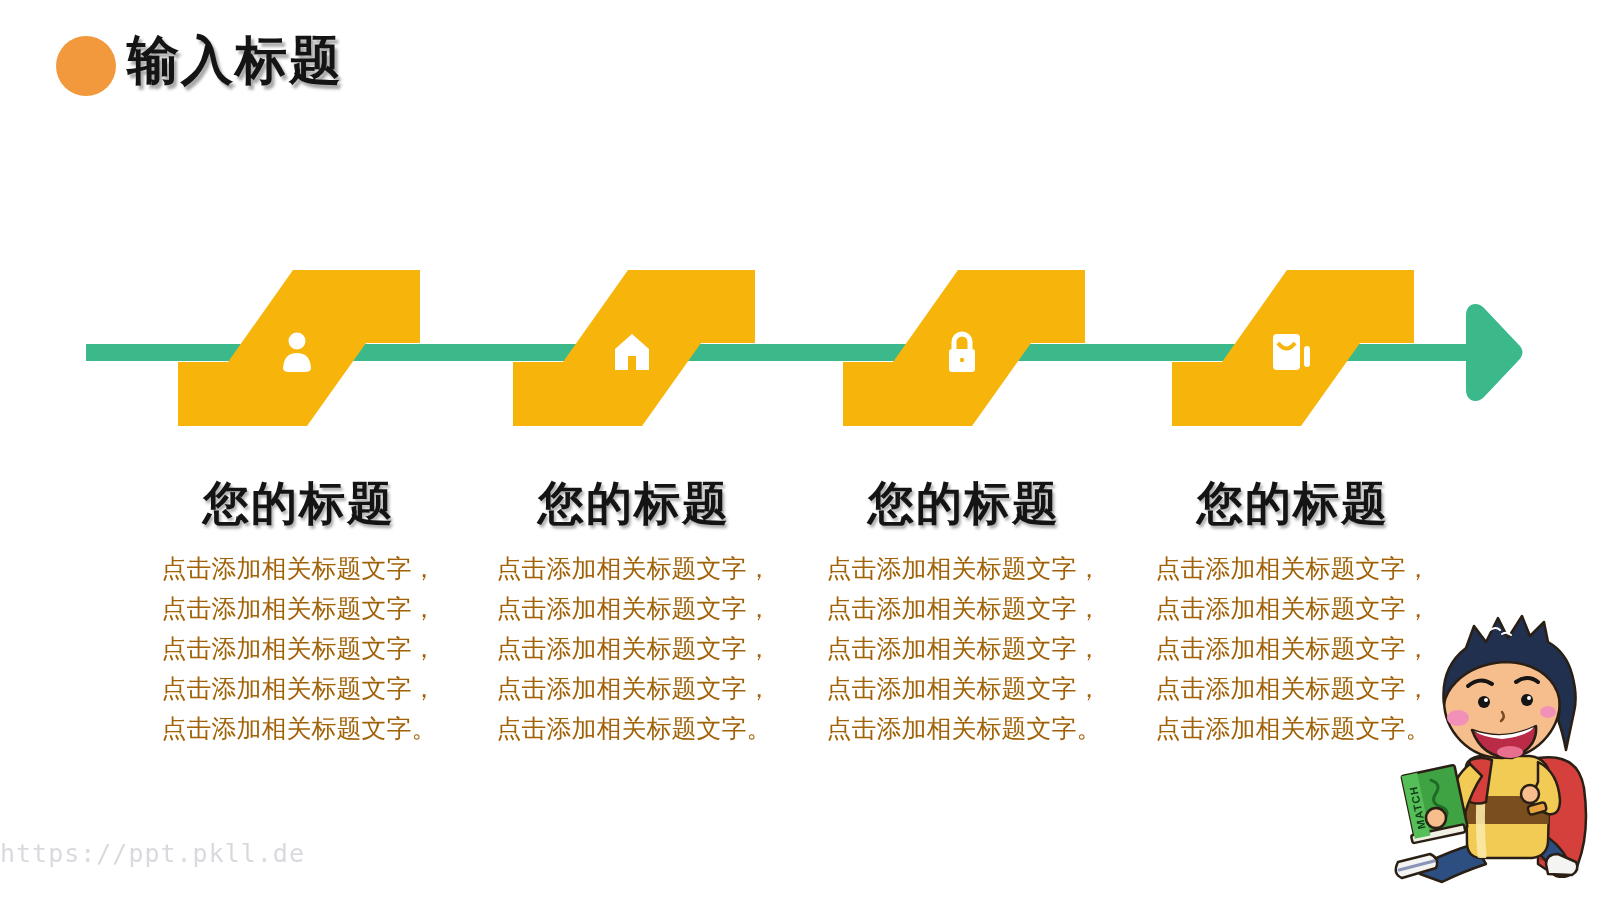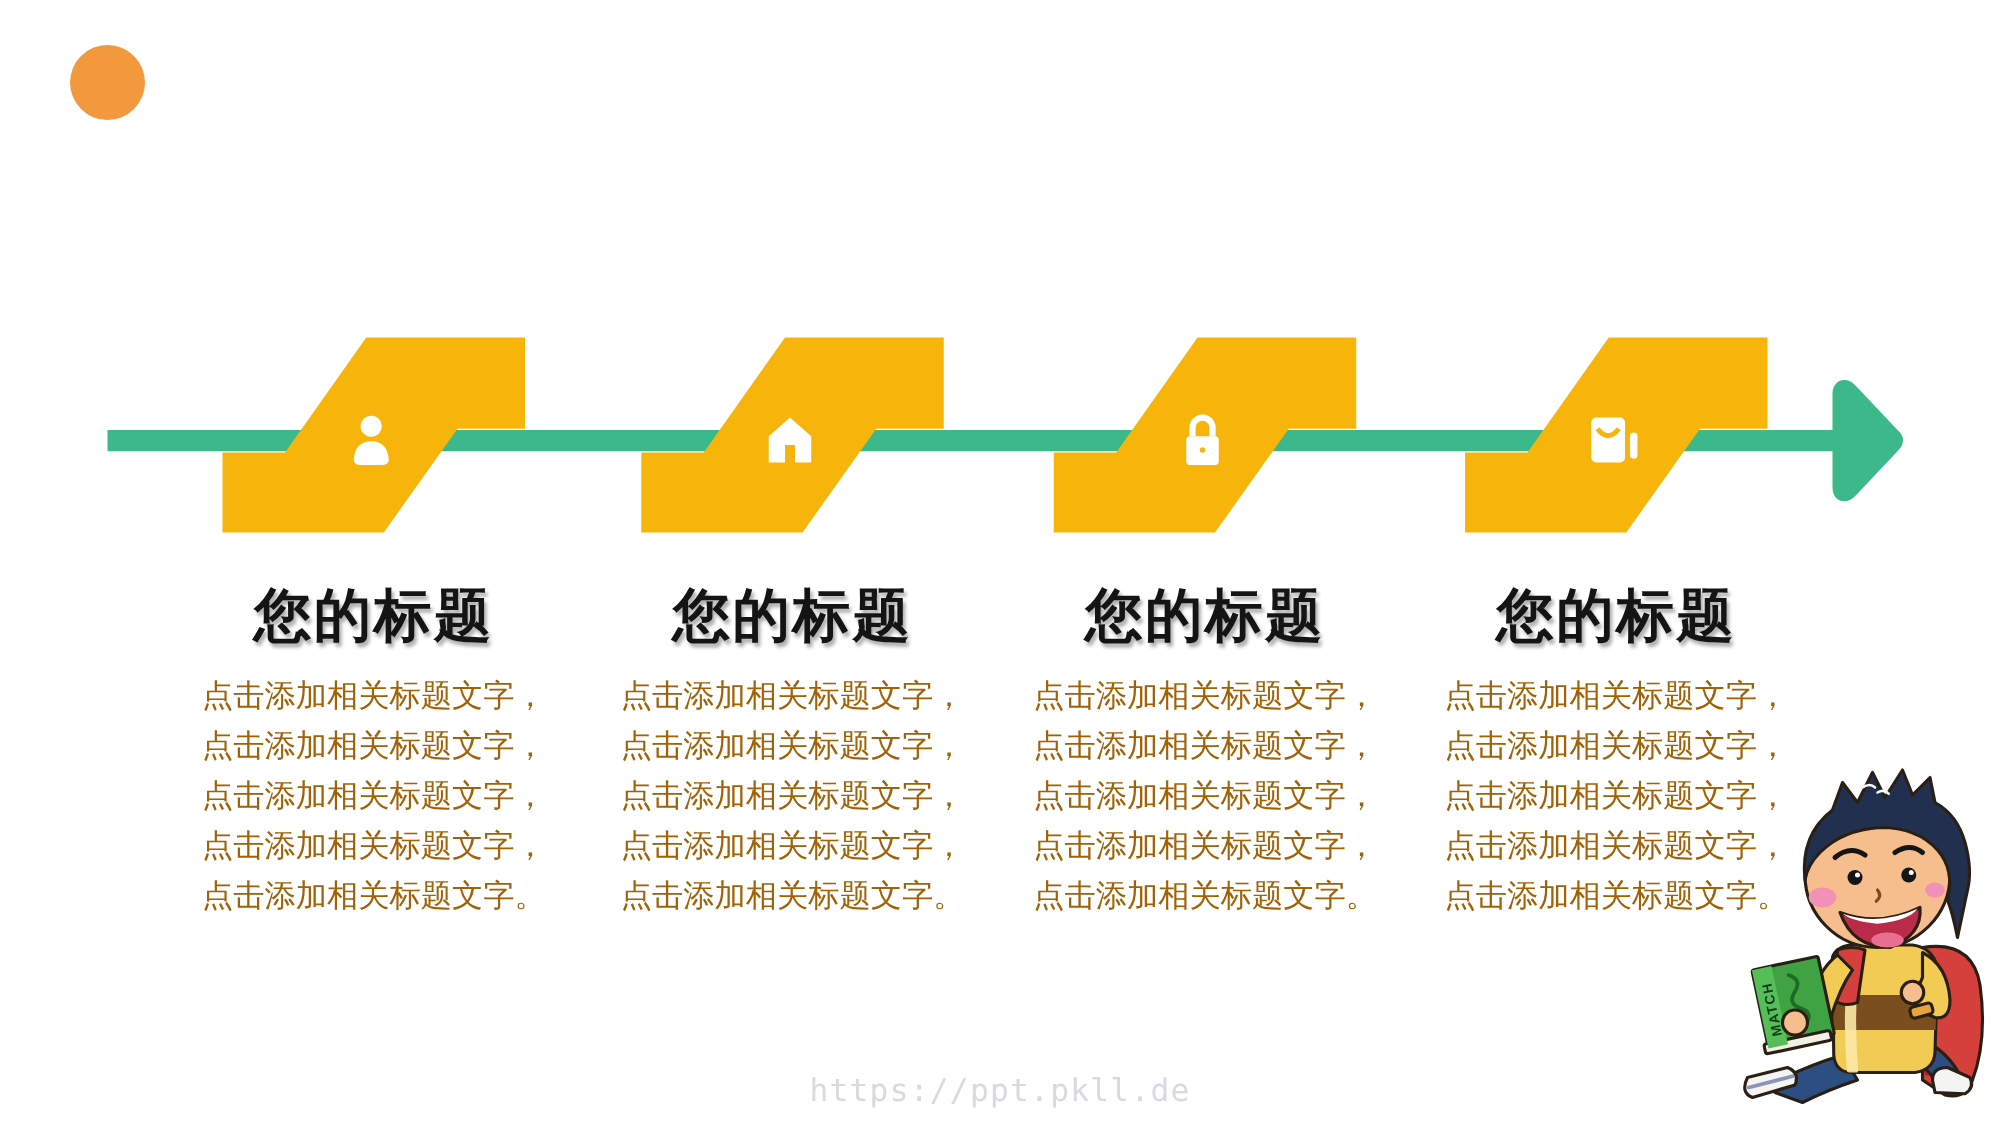--- a/index.html
+++ b/index.html
@@ -6,35 +6,36 @@
   body{background:#ffffff;font-family:"Liberation Sans",sans-serif;overflow:hidden;position:relative;}
   .slide{position:absolute;left:0;top:0;width:1600px;height:900px;background:#ffffff;}
 
   .header-dot{position:absolute;left:56px;top:36px;width:60px;height:60px;border-radius:50%;background:#F2993E;}
   .slide-title{position:absolute;left:127px;top:26px;margin:0;font-size:52px;font-weight:900;color:#141414;
     letter-spacing:2px;text-shadow:3px 4px 3px rgba(0,0,0,0.35);}
 
   svg.timeline{position:absolute;left:0;top:0;}
 
   .col{position:absolute;top:462px;width:300px;text-align:center;}
-  .col-heading{margin:1px;font-size:46px;line-height:58px;font-weight:900;color:#141414;letter-spacing:2px;
+  .col-heading{margin:12px;font-size:46px;line-height:58px;font-weight:900;color:#141414;letter-spacing:2px;
     text-shadow:2px 3px 3px rgba(0,0,0,0.32);}
   .col-body{margin-top:16px;font-size:25px;line-height:40px;color:#a16207;font-weight:500;}
 
-  .watermark{position:absolute;top:858px;left:0;width:100%;text-align:center;
+  .watermark{position:absolute;top:839px;left:0;width:100%;
     font-family:"DejaVu Sans Mono",monospace;font-size:25px;color:#D9D9E0;letter-spacing:1px;}
 
   svg.boy{position:absolute;left:1390px;top:612px;}
 </style>
 </head>
 <body>
 
 <div class="slide">
 
   <span class="header-dot"></span>
+  <h1 class="slide-title">输入标题</h1>
 
   <svg class="timeline" width="1600" height="900" viewBox="0 0 1600 900">
 
     <rect x="86" y="344" width="1388" height="17" fill="#3BB98B"></rect>
     <path d="M1471,305 Q1478,302 1484,308 L1518,344 Q1527,352 1518,361 L1484,397 Q1478,403 1471,400 Q1466,397 1466,390 L1466,315 Q1466,308 1471,305 Z" fill="#3BB98B"></path>
 
     <g fill="#F7B50B">
       <polygon transform="translate(178,270)" points="115,0 242,0 242,73 188,73 129,156 0,156 0,92 50,92"></polygon>
       <polygon transform="translate(513,270)" points="115,0 242,0 242,73 188,73 129,156 0,156 0,92 50,92"></polygon>
       <polygon transform="translate(843,270)" points="115,0 242,0 242,73 188,73 129,156 0,156 0,92 50,92"></polygon>

